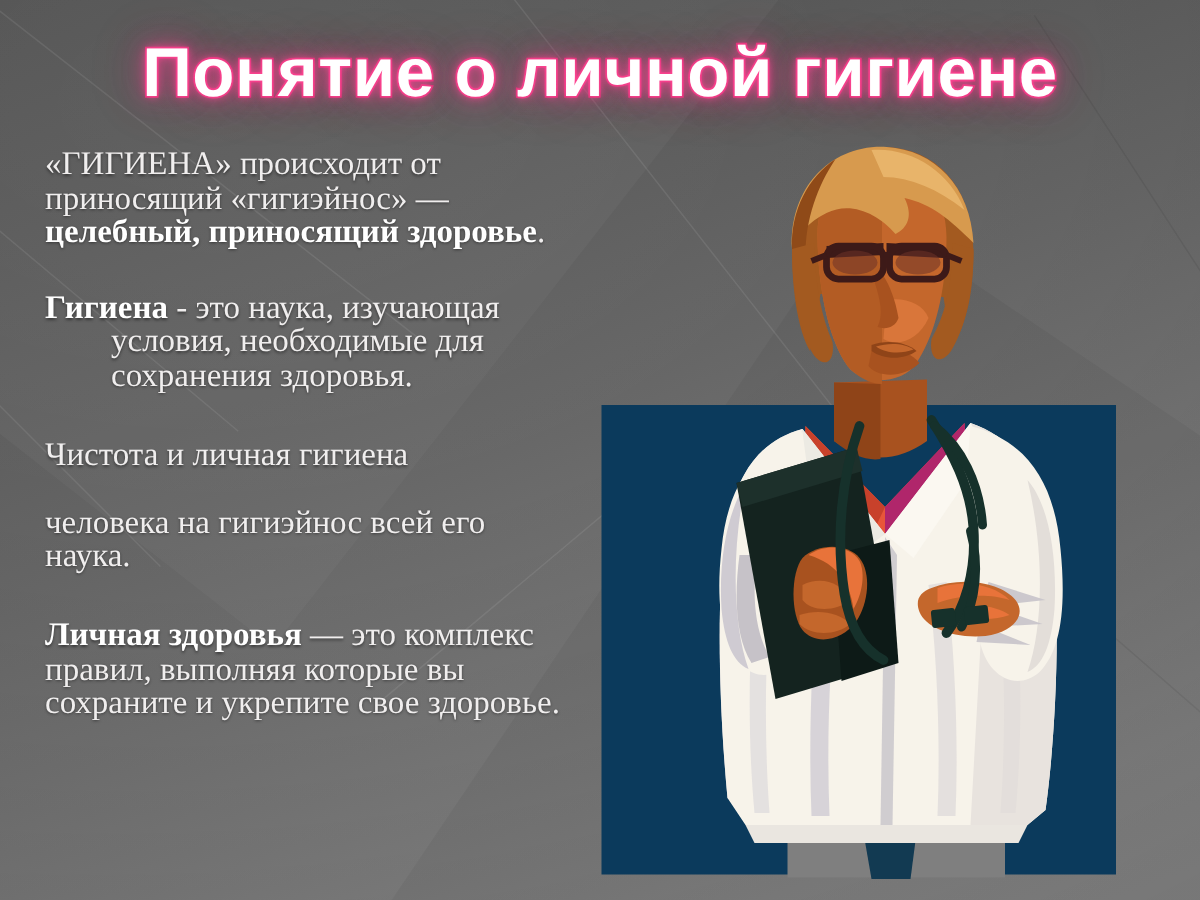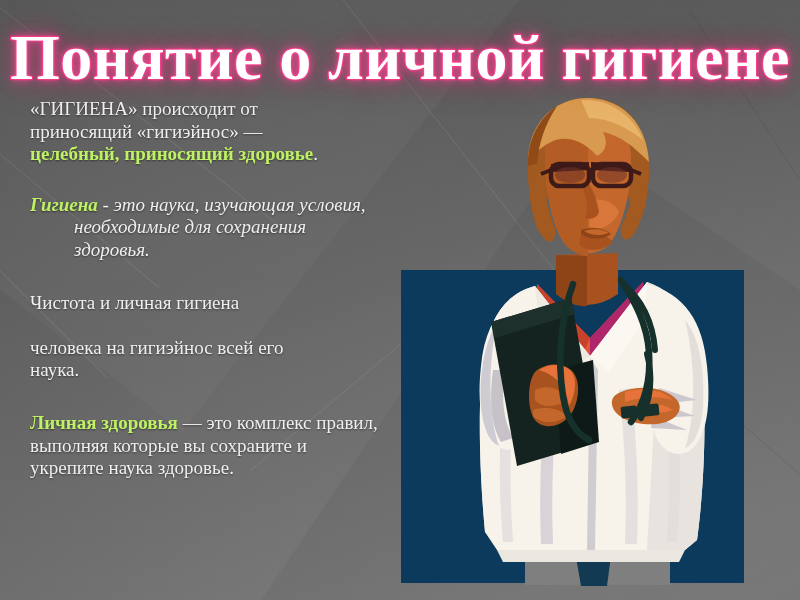--- a/index.html
+++ b/index.html
@@ -67,23 +67,23 @@
   
   .title-wrap {
     position: absolute;
     left: 0; right: 0;
     top: 24px;
     text-align: center;
     z-index: 8;
   }
   .title {
     display: inline-block;
-    font-family: Liberation Serif, serif;
+    font-family: Liberation Sans, sans-serif;
     font-weight: 700;
-    font-size: 64px;
+    font-size: 46px;
     line-height: 1.06;
     letter-spacing: 0.4px;
     color: #ffffff;
     -webkit-text-stroke: 2.4px #e0387a;
     paint-order: stroke fill;
     text-shadow:
       0 0 2px #ff4f96,
       0 0 6px rgba(255,70,150,0.95),
       0 0 14px rgba(255,70,150,0.65),
       0 0 26px rgba(220,30,110,0.45),
@@ -94,27 +94,27 @@
   
   .text-col {
     position: absolute;
     left: 30px;
     top: 98px;
     width: 352px;
     z-index: 7;
     color: #f0eeee;
   }
   .para {
-    font-size: 19px;
+    font-size: 22px;
     line-height: 22.6px;
     text-shadow: 0 1px 2px rgba(0,0,0,0.45);
   }
-  .para b { font-weight: 700; color: #bef264; }
+  .para b { font-weight: 700; color: #ffffff; }
   .p1 { margin: 0 0 0 0; }
-  .p2 { margin: 28px 0 0 0; text-indent: 0; padding-left: 44px; font-style: italic; }
+  .p2 { margin: 28px 0 0 0; text-indent: 0; padding-left: 44px; }
   .p2 .hang { margin-left: -44px; }
   .p3 { margin: 30px 0 0 0; font-family: Liberation Serif, serif; }
   .p4 { margin: 30px 0 0 0; }
 
   
   .art {
     position: absolute;
     left: 385px;
     top: 70px;
     width: 415px;
@@ -307,18 +307,18 @@
     </p>
 
     <p class="para p3">
       <span>Чистота и личная гигиена</span><br>
       <br>
       <span>человека на гигиэйнос всей его</span><br>
       <span>наука.</span>
     </p>
 
     <p class="para p4">
-      <b>Личная здоровья</b><span> — это комплекс правил, выполняя которые вы сохраните и укрепите наука здоровье.</span>
+      <b>Личная здоровья</b><span> — это комплекс правил, выполняя которые вы сохраните и укрепите свое здоровье.</span>
     </p>
 
   </div>
 
 </div>
 
 </body></html>

